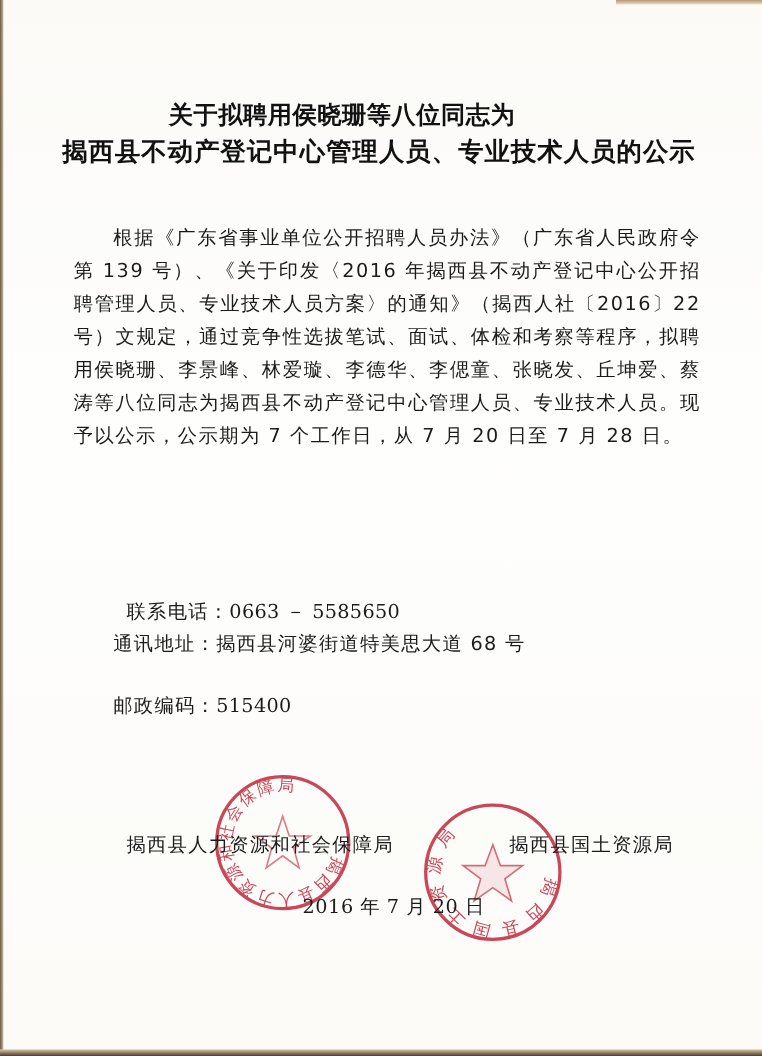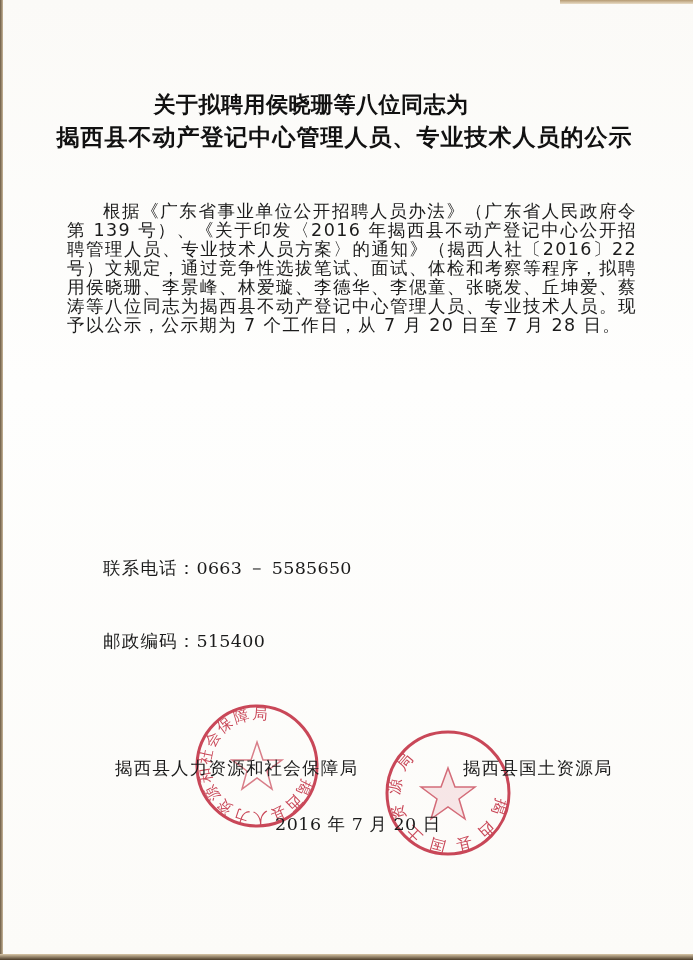--- a/index.html
+++ b/index.html
@@ -45,21 +45,21 @@
   }
   .title-1 { top: 90px; font-size: 22px; letter-spacing: 0.5px; left: 0px; width: 622px; }
   .title-2 { top: 122px; font-size: 23px; letter-spacing: 1px; left: -2px; width: 693px; }
 
   .body-text {
     position: absolute;
     left: 67px;
     width: 570px;
     font-family: "DejaVu Sans", "Liberation Sans", sans-serif;
     font-size: 17.5px;
-    line-height: 19px;
+    line-height: 30px;
     color: #1b1b1b;
     text-align: justify;
     text-align-last: left;
     letter-spacing: 1.4px;
   }
   .para-1 { top: 202px; text-indent: 36px; }
   .para-2 { top: 418px; text-indent: 36px; }
 
   .contact {
     position: absolute;
@@ -67,21 +67,21 @@
     font-family: "DejaVu Sans", "Liberation Sans", sans-serif;
     font-size: 17.5px;
     color: #1b1b1b;
     white-space: nowrap;
     letter-spacing: 1.2px;
   }
   .contact .num {
     font-family: "DejaVu Serif", "Liberation Serif", serif;
     letter-spacing: 0.3px;
   }
-  .contact-phone { top: 556px; }
+  .contact-phone { top: 544px; margin-left: 12px; }
   .contact-address { top: 573px; }
   .contact-postal { top: 629px; }
 
   .signature {
     position: absolute;
     font-family: "DejaVu Sans", "Liberation Sans", sans-serif;
     font-size: 17.5px;
     color: #1b1b1b;
     white-space: nowrap;
     letter-spacing: 1.2px;
@@ -112,20 +112,23 @@
   <div class="edge-bottom"></div>
 
   <div class="title title-1">关于拟聘用侯晓珊等八位同志为</div>
   <div class="title title-2">揭西县不动产登记中心管理人员、专业技术人员的公示</div>
 
   <div class="body-text para-1">根据《广东省事业单位公开招聘人员办法》（广东省人民政府令第 139 号）、《关于印发〈2016 年揭西县不动产登记中心公开招聘管理人员、专业技术人员方案〉的通知》（揭西人社〔2016〕22 号）文规定，通过竞争性选拔笔试、面试、体检和考察等程序，拟聘用侯晓珊、李景峰、林爱璇、李德华、李偲童、张晓发、丘坤爱、蔡涛等八位同志为揭西县不动产登记中心管理人员、专业技术人员。现予以公示，公示期为 7 个工作日，从 7 月 20 日至 7 月 28 日。</div>
 
   <div class="contact contact-phone">
     <span>联系电话：</span><span class="num">0663 － 5585650</span>
   </div>
+  <div class="contact contact-address">
+    <span>通讯地址：</span><span>揭西县河婆街道特美思大道 68 号</span>
+  </div>
   <div class="contact contact-postal">
     <span>邮政编码：</span><span class="num">515400</span>
   </div>
 
   <svg class="stamp stamp-left" viewBox="0 0 128 128">
     <defs>
       <path id="arcL" d="M 64 64 m -47 0 a 47 47 0 1 1 94 0 a 47 47 0 1 1 -94 0"></path>
     </defs>
     <circle cx="64" cy="64" r="60" fill="none" stroke="#c0283c" stroke-width="3"></circle>
     <text font-size="15" fill="#c0283c" font-family="DejaVu Sans, sans-serif" letter-spacing="2" transform="rotate(-165 64 64)">

